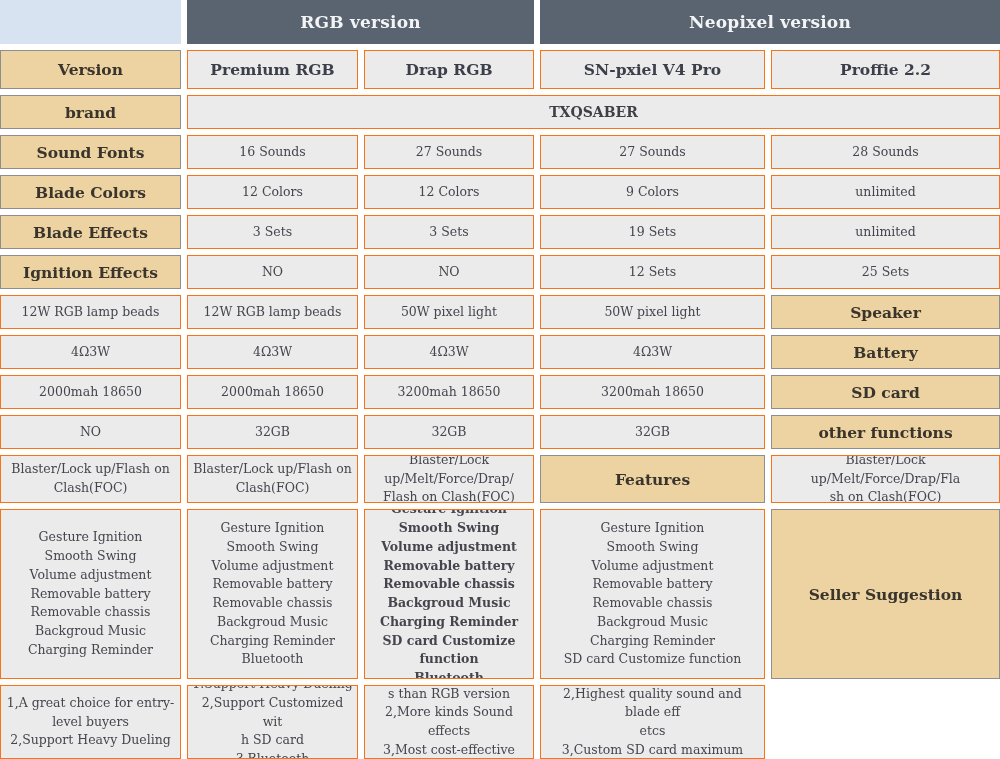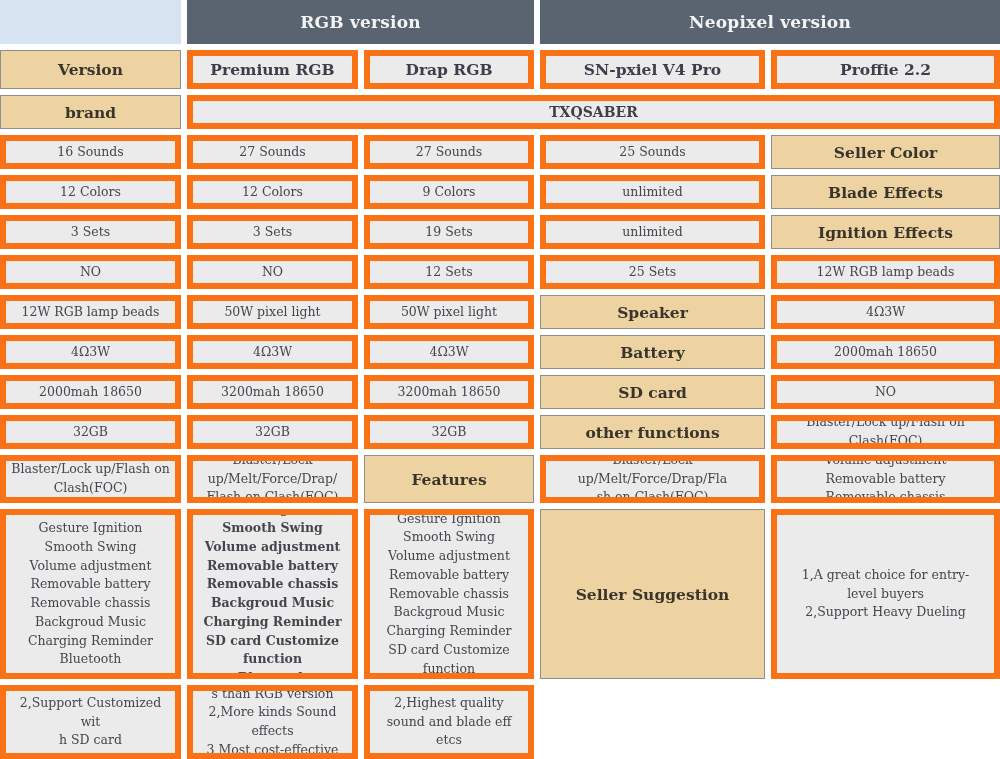--- a/index.html
+++ b/index.html
@@ -26,21 +26,21 @@
     font-weight:bold;font-size:17px;letter-spacing:.2px;
   }
   .lbl{
     background:#edd2a2;color:#3a352c;
     font-weight:bold;font-size:15.5px;
     border:1px solid #8e8e8e;
   }
   .val{
     background:#ebebec;color:#45454d;
     font-size:12.5px;line-height:1.5;
-    border:6px solid #f97316;
+    border:1px solid #f97316;
     padding:2px 4px;
   }
   .val-strong{
     font-weight:bold;font-size:15.5px;color:#3c3f49;
   }
   .brandcell{font-weight:bold;font-size:14px;color:#3f3f47;}
   .span2a{grid-column:2/4;}
   .span2b{grid-column:4/6;}
   .span4{grid-column:2/6;text-align:right;}
   .bold{font-weight:bold;}
@@ -56,26 +56,27 @@
 
   <div class="cell lbl">Version</div>
   <div class="cell val val-strong">Premium RGB</div>
   <div class="cell val val-strong">Drap RGB</div>
   <div class="cell val val-strong">SN-pxiel V4 Pro</div>
   <div class="cell val val-strong">Proffie 2.2</div>
 
   <div class="cell lbl">brand</div>
   <div class="cell val brandcell span4">TXQSABER</div>
 
+  <div class="cell lbl">Sound Fonts</div>
   <div class="cell val">16 Sounds</div>
   <div class="cell val">27 Sounds</div>
   <div class="cell val">27 Sounds</div>
-  <div class="cell val">25 Sounds</div>
+  <div class="cell val">28 Sounds</div>
 
-  <div class="cell lbl">Seller Color</div>
+  <div class="cell lbl">Blade Colors</div>
   <div class="cell val">12 Colors</div>
   <div class="cell val">12 Colors</div>
   <div class="cell val">9 Colors</div>
   <div class="cell val">unlimited</div>
 
   <div class="cell lbl">Blade Effects</div>
   <div class="cell val">3 Sets</div>
   <div class="cell val">3 Sets</div>
   <div class="cell val">19 Sets</div>
   <div class="cell val">unlimited</div>

